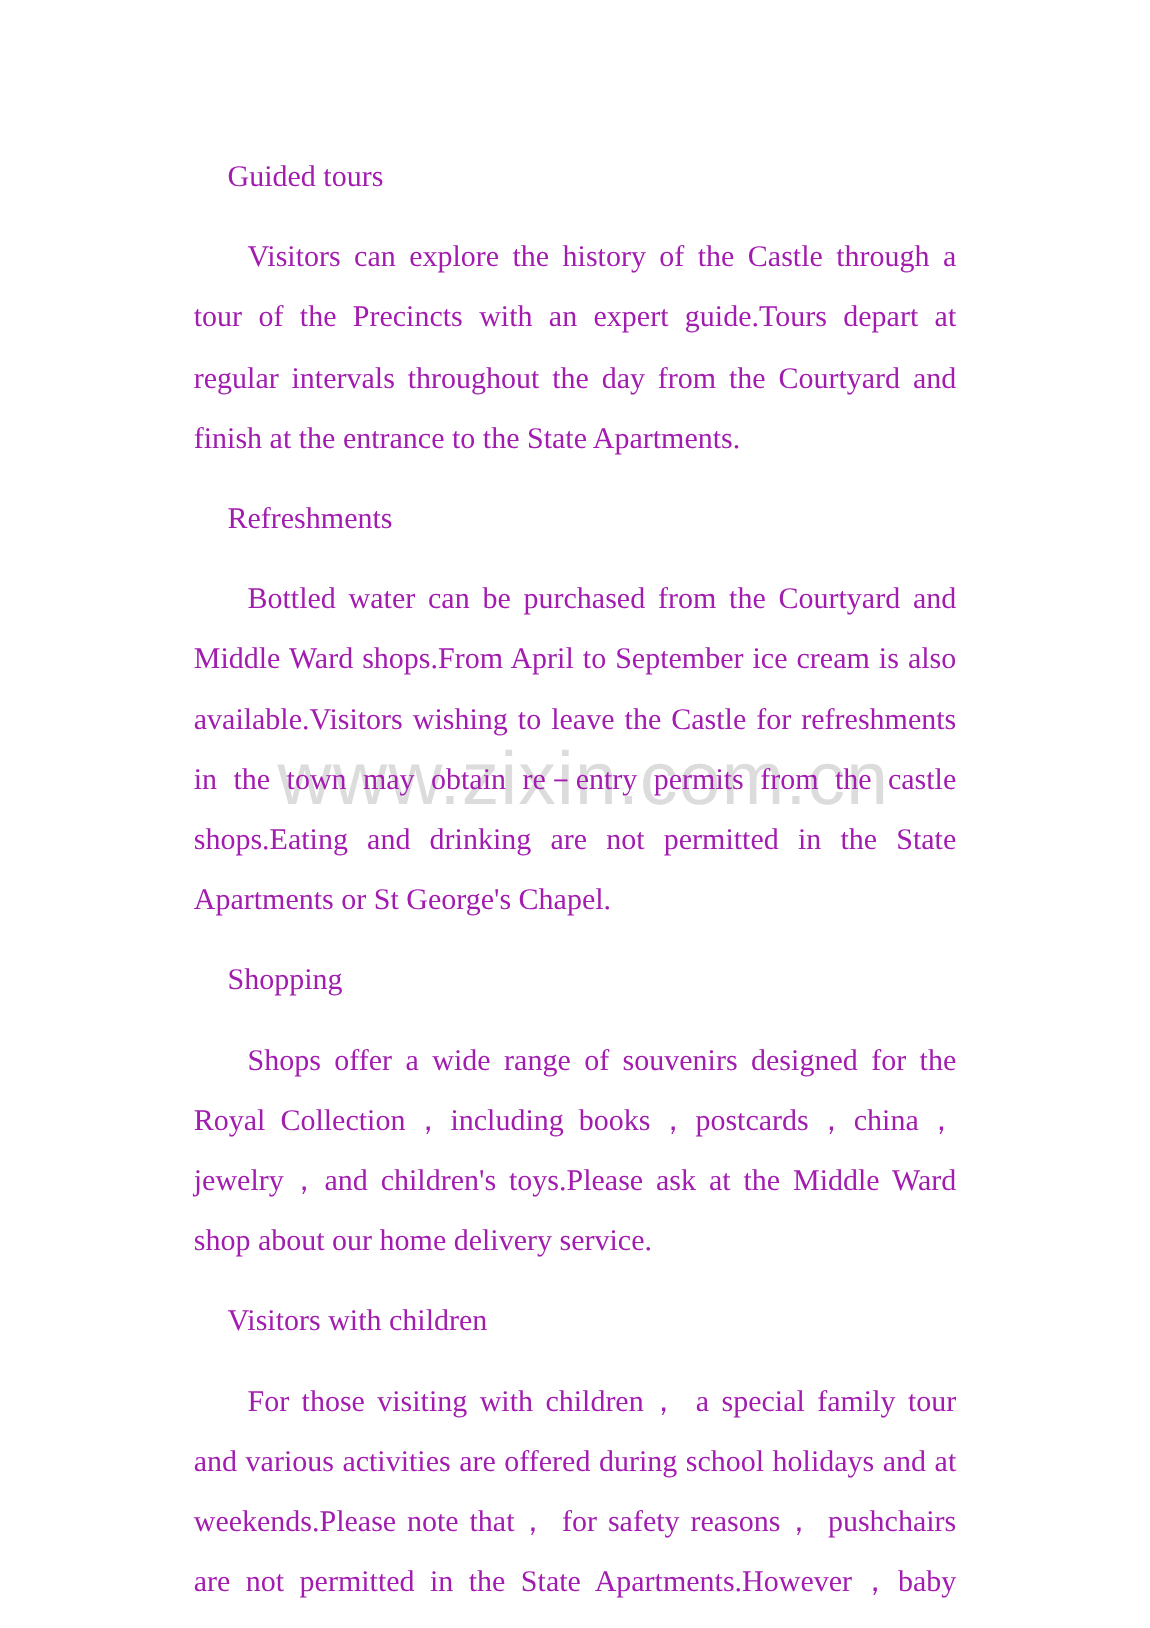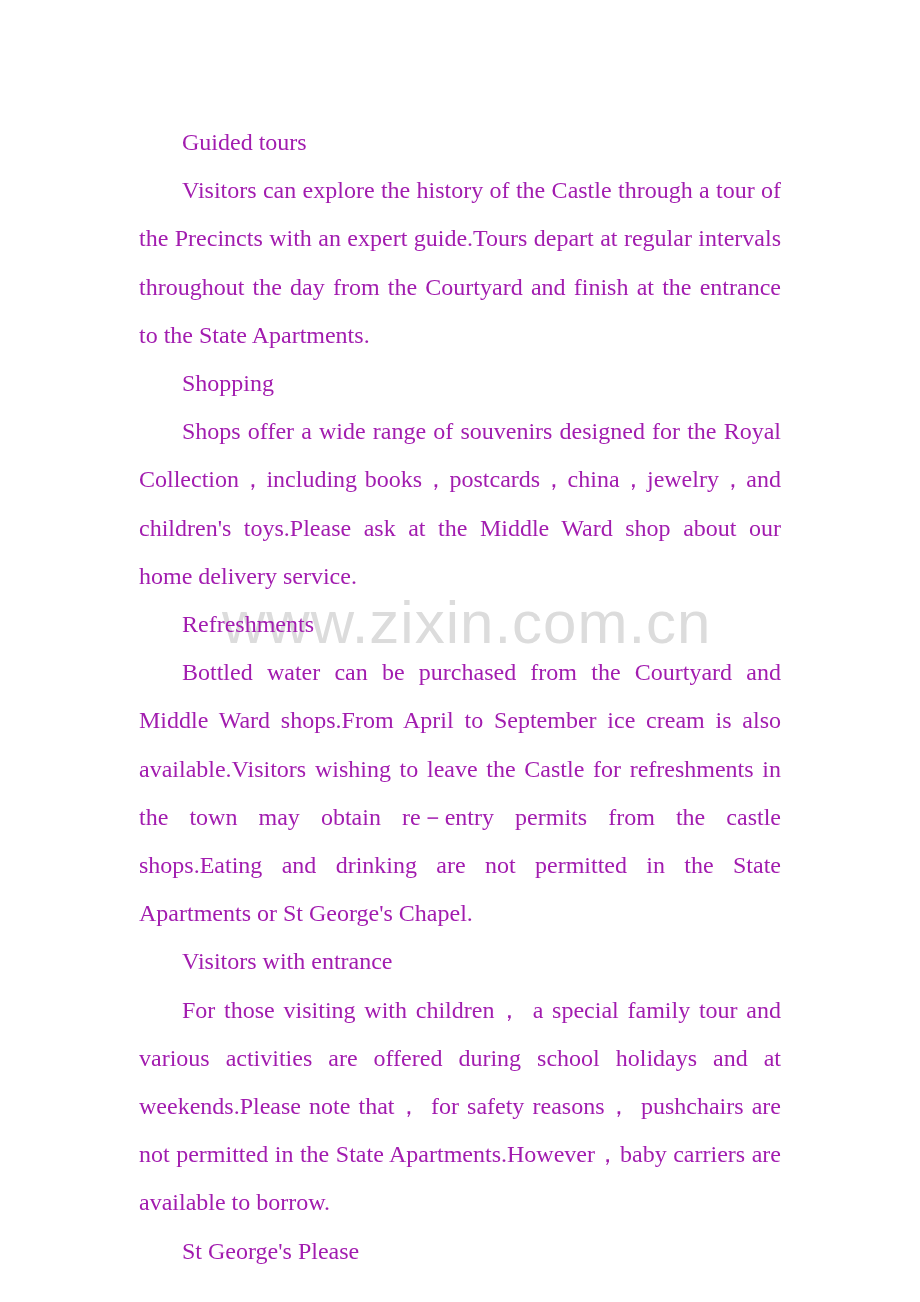--- a/index.html
+++ b/index.html
@@ -8,21 +8,21 @@
     position: absolute;
     left: 139px;
     top: 118px;
     width: 642px;
     font-family: "Liberation Serif", "DejaVu Serif", serif;
     font-size: 24px;
     line-height: 48.2px;
     color: #a21caf;
   }
   .para {
-    margin: 0;
+    margin: 16px;
     text-indent: 43px;
     text-align: justify;
     text-align-last: left;
   }
   .heading {
     margin: 0;
     text-indent: 43px;
   }
   .watermark {
     position: absolute;
@@ -45,27 +45,27 @@
 <body>
 
 <div class="watermark">www.zixin.com.cn</div>
 
 <div class="page">
   <section>
     <p class="heading">Guided tours</p>
     <p class="para">Visitors can explore the history of the Castle through a tour of the Precincts with an expert guide.Tours depart at regular intervals throughout the day from the Courtyard and finish at the entrance to the State Apartments.</p>
   </section>
   <section>
+    <p class="heading">Refreshments</p>
+    <p class="para">Bottled water can be purchased from the Courtyard and Middle Ward shops.From April to September ice cream is also available.Visitors wishing to leave the Castle for refreshments in the town may obtain re－entry permits from the castle shops.Eating and drinking are not permitted in the State Apartments or St George's Chapel.</p>
+  </section>
+  <section>
     <p class="heading">Shopping</p>
     <p class="para">Shops offer a wide range of souvenirs designed for the Royal Collection，including books，postcards，china，jewelry，and children's toys.Please ask at the Middle Ward shop about our home delivery service.</p>
   </section>
   <section>
-    <p class="heading">Refreshments</p>
-    <p class="para">Bottled water can be purchased from the Courtyard and Middle Ward shops.From April to September ice cream is also available.Visitors wishing to leave the Castle for refreshments in the town may obtain re－entry permits from the castle shops.Eating and drinking are not permitted in the State Apartments or St George's Chapel.</p>
-  </section>
-  <section>
-    <p class="heading">Visitors with entrance</p>
+    <p class="heading">Visitors with children</p>
     <p class="para">For those visiting with children， a special family tour and various activities are offered during school holidays and at weekends.Please note that， for safety reasons， pushchairs are not permitted in the State Apartments.However，baby carriers are available to borrow.</p>
   </section>
   <section>
     <p class="heading">St George's Please</p>
   </section>
 </div>
 
 </body></html>

